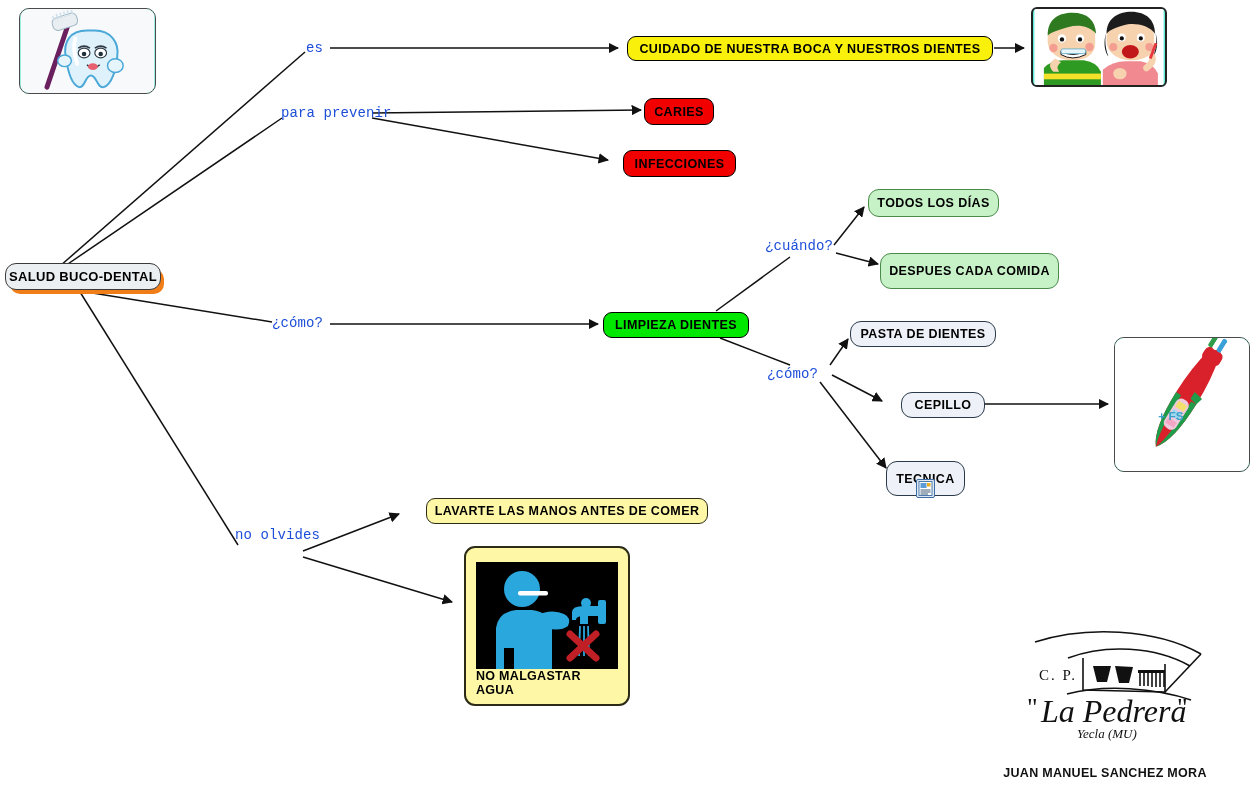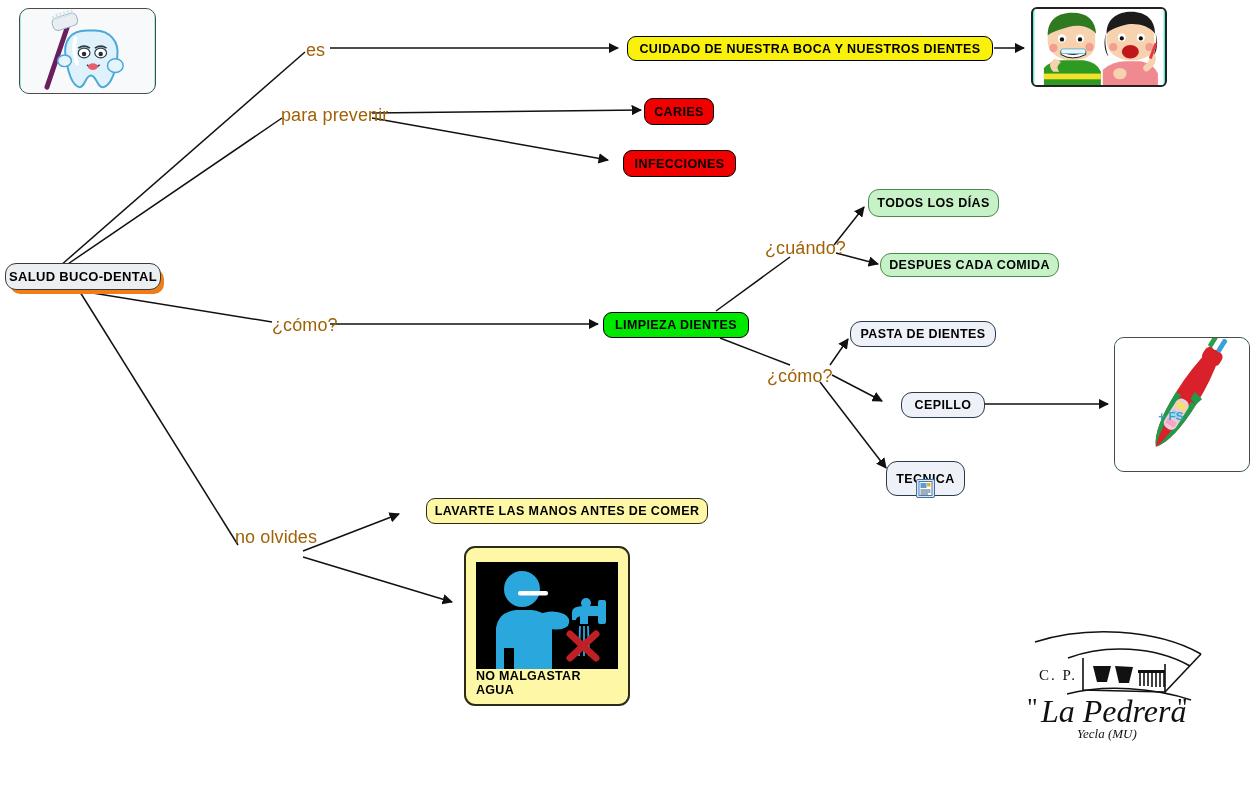--- a/index.html
+++ b/index.html
@@ -57,26 +57,27 @@
   .node.yellow   { background: #f9f10c; border-color: #000000; }
   .node.red      { background: #f20000; border-color: #000000; }
   .node.green    { background: #00e800; border-color: #000000; }
   .node.lgreen   { background: #c7f2c7; border-color: #4a8a4a; border-radius: 11px;}
   .node.bluegray { background: #eef2f8; border-color: #2b3a4a; border-radius: 11px;}
   .node.lyellow  { background: #fdf7a6; border-color: #2b2b18; border-radius: 9px;}
 
   
   .link-label {
     position: absolute;
-    font-size: 18px;
+    font-size: 14px;
     font-weight: normal;
-    color: #a16207;
+    color: #1d4ed8;
     white-space: nowrap;
     letter-spacing: 0.1px;
     background: transparent;
+    font-family: Liberation Mono, monospace;
   }
 
   
   .img-frame {
     position: absolute;
     box-sizing: border-box;
     background: #5eead4;
     border: 1.4px solid #4a4a4a;
     border-radius: 10px;
     overflow: hidden;
@@ -304,21 +305,21 @@
   </div>
 
   <div class="node green" style="left:603px; top:312px; width:146px; height:26px;">
     <span>LIMPIEZA DIENTES</span>
   </div>
 
   <div class="node lgreen" style="left:868px; top:189px; width:131px; height:28px;">
     <span>TODOS LOS DÍAS</span>
   </div>
 
-  <div class="node lgreen" style="left:880px; top:253px; width:179px; height:24px;">
+  <div class="node lgreen" style="left:880px; top:253px; width:179px; height:36px;">
     <span>DESPUES CADA COMIDA</span>
   </div>
 
   <div class="node bluegray" style="left:850px; top:321px; width:146px; height:26px;">
     <span>PASTA DE DIENTES</span>
   </div>
 
   <div class="node bluegray" style="left:885px; top:392px; width:84px; height:26px;margin-left:16px;">
     <span>CEPILLO</span>
   </div>
@@ -418,15 +419,16 @@
 
       <text x="34" y="62" font-family="Liberation Serif, serif" font-size="15" fill="#111" letter-spacing="2">C.  P.</text>
       <text x="22" y="98" font-family="Liberation Serif, serif" font-size="26" fill="#111">"</text>
       <text x="36" y="104" font-family="Liberation Serif, serif" font-size="32" font-style="italic" fill="#111">La Pedrera</text>
       <text x="172" y="98" font-family="Liberation Serif, serif" font-size="26" fill="#111">"</text>
       <text x="72" y="120" font-family="Liberation Serif, serif" font-size="13" font-style="italic" fill="#111">Yecla (MU)</text>
     </svg>
   </div>
 
   <div class="footer-text" style="left:960px; top:766px; width:290px;">
+    <div>JUAN MANUEL SANCHEZ MORA</div>
   </div>
 
 </div>
 
 </body></html>

